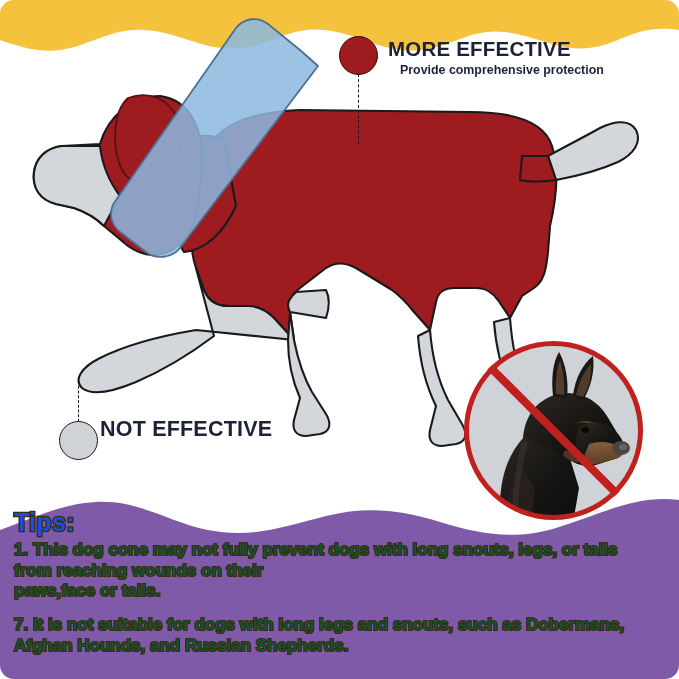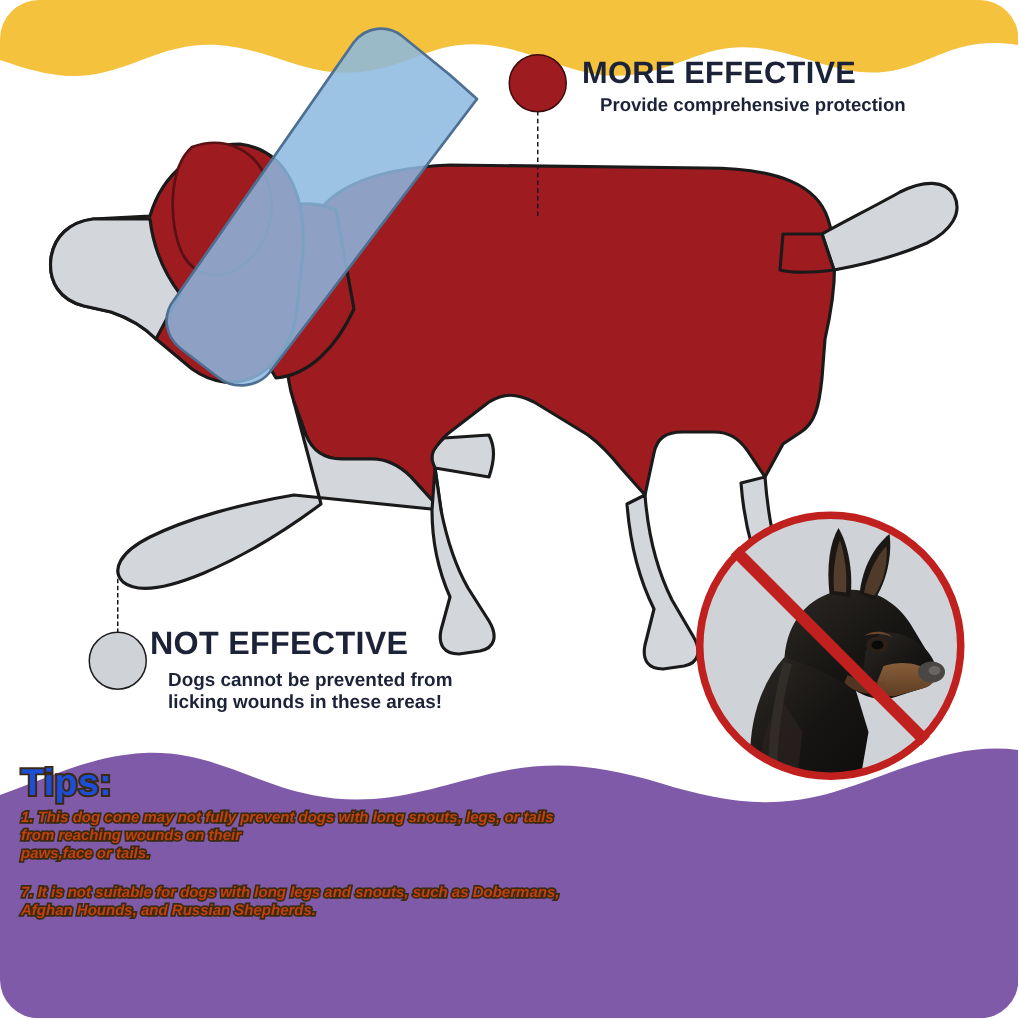--- a/index.html
+++ b/index.html
@@ -3,21 +3,21 @@
 <meta charset="utf-8">
 <style>
   html,body{margin:0;padding:0;background:#ffffff;}
   body{font-family:"Liberation Sans",sans-serif;}
 
   #page{
     position:relative;
     width:679px;height:679px;
     overflow:hidden;
     background:#ffffff;
-    border-radius:26px;
+    border-radius:14px;
   }
 
   
   .top-band{
     position:absolute;left:0;top:0;width:679px;height:62px;
     pointer-events:none;
   }
 
   
   .bottom-panel{
@@ -32,28 +32,27 @@
   }
   .tips-title{
     font-size:25px;font-weight:bold;letter-spacing:.3px;
     color:#1d4ed8;
     -webkit-text-stroke:2.6px #3A2A12;
     paint-order:stroke fill;
     line-height:1.0;
     margin:0 0 5px 0;
   }
   .tips-line{
-    font-size:10px;font-weight:bold;
-    color:#c2410c;
+    font-size:17px;font-weight:bold;
+    color:#14532d;
     -webkit-text-stroke:2.2px #3A2A12;
     paint-order:stroke fill;
     line-height:1.22;
     margin:0;
     white-space:pre-line;
-    font-style:italic;
   }
   .tips-gap{height:13px;}
 
   
   .dog-art{position:absolute;left:0;top:0;width:679px;height:679px;}
 
   
   .callout{position:absolute;}
 
   .co-more{left:388px;top:38px;width:270px;}
@@ -232,22 +231,20 @@
   <div class="leader leader-more"></div>
   <div class="callout co-more">
     <p class="co-title">MORE EFFECTIVE</p>
     <p class="co-sub">Provide comprehensive protection</p>
   </div>
 
   <div class="dot dot-gray"></div>
   <div class="leader leader-not"></div>
   <div class="callout co-not">
     <p class="co-title">NOT EFFECTIVE</p>
-    <p class="co-sub">Dogs cannot be prevented from
-licking wounds in these areas!</p>
   </div>
 
   <svg class="photo-circle" viewBox="0 0 185 185">
     <defs>
       <clipPath id="circClip">
           <circle cx="92.5" cy="92.5" r="87"></circle>
         </clipPath>
       <linearGradient id="coat" x1="0" y1="0" x2="1" y2="1">
         <stop offset="0%" stop-color="#2b2824"></stop>
         <stop offset="55%" stop-color="#171513"></stop>

